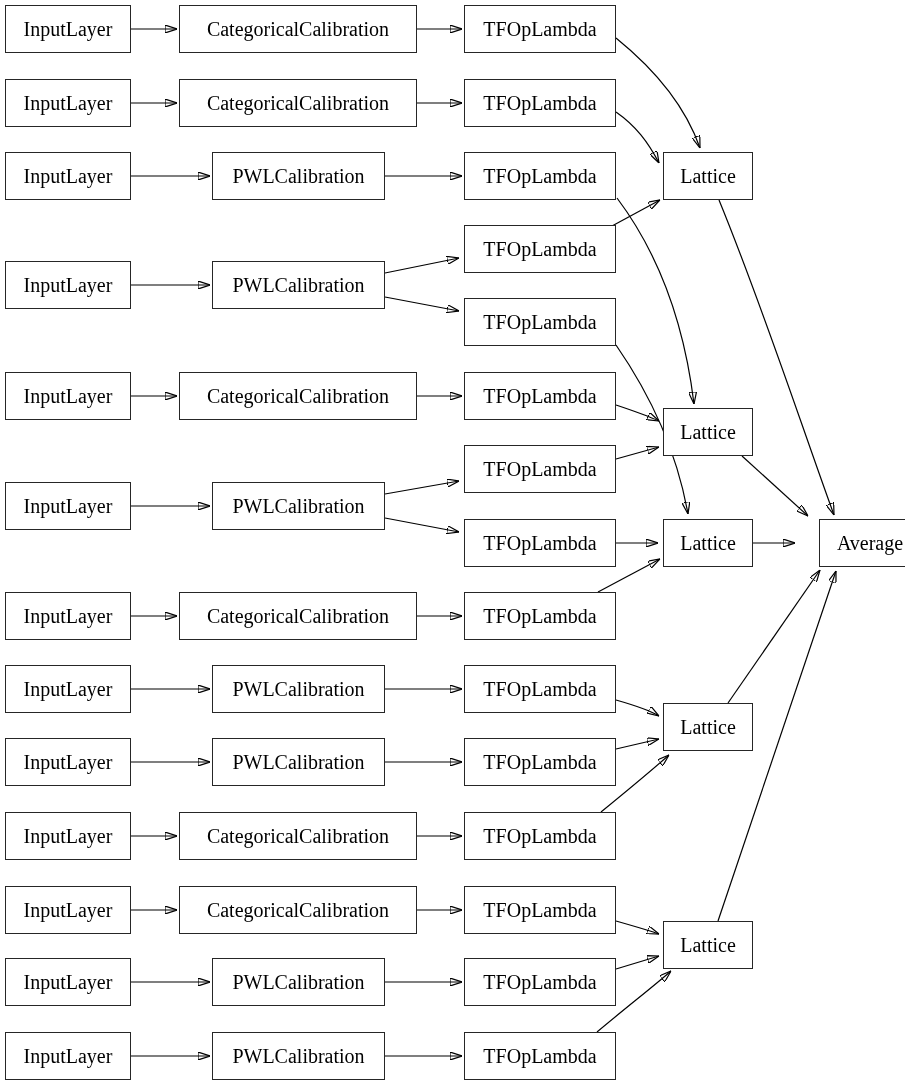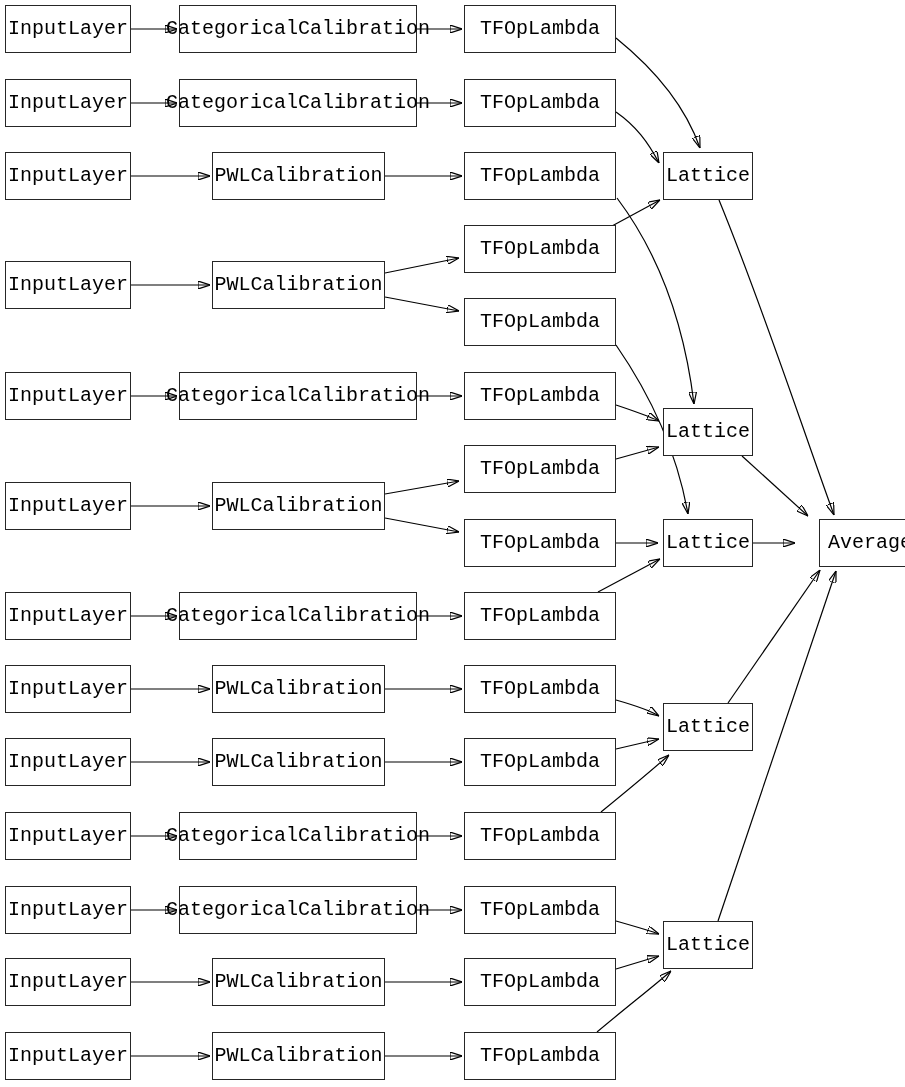--- a/index.html
+++ b/index.html
@@ -1,20 +1,20 @@
 <!DOCTYPE html>
 <html><head>
 <meta charset="utf-8">
 <style>
   html,body{margin:0;padding:0;background:#ffffff;}
   #canvas{
     position:relative;
     width:905px;height:1087px;
     background:#ffffff;
-    font-family:Liberation Mono, monospace;
+    font-family:Liberation Serif, serif;
     overflow:hidden;
   }
   #edges{position:absolute;left:0;top:0;width:905px;height:1087px;}
   #edges path{fill:none;stroke:#000000;stroke-width:1.2;}
   .node{
     position:absolute;
     box-sizing:border-box;
     border:1.4px solid #262626;
     background:#ffffff;
     display:flex;align-items:center;justify-content:center;

